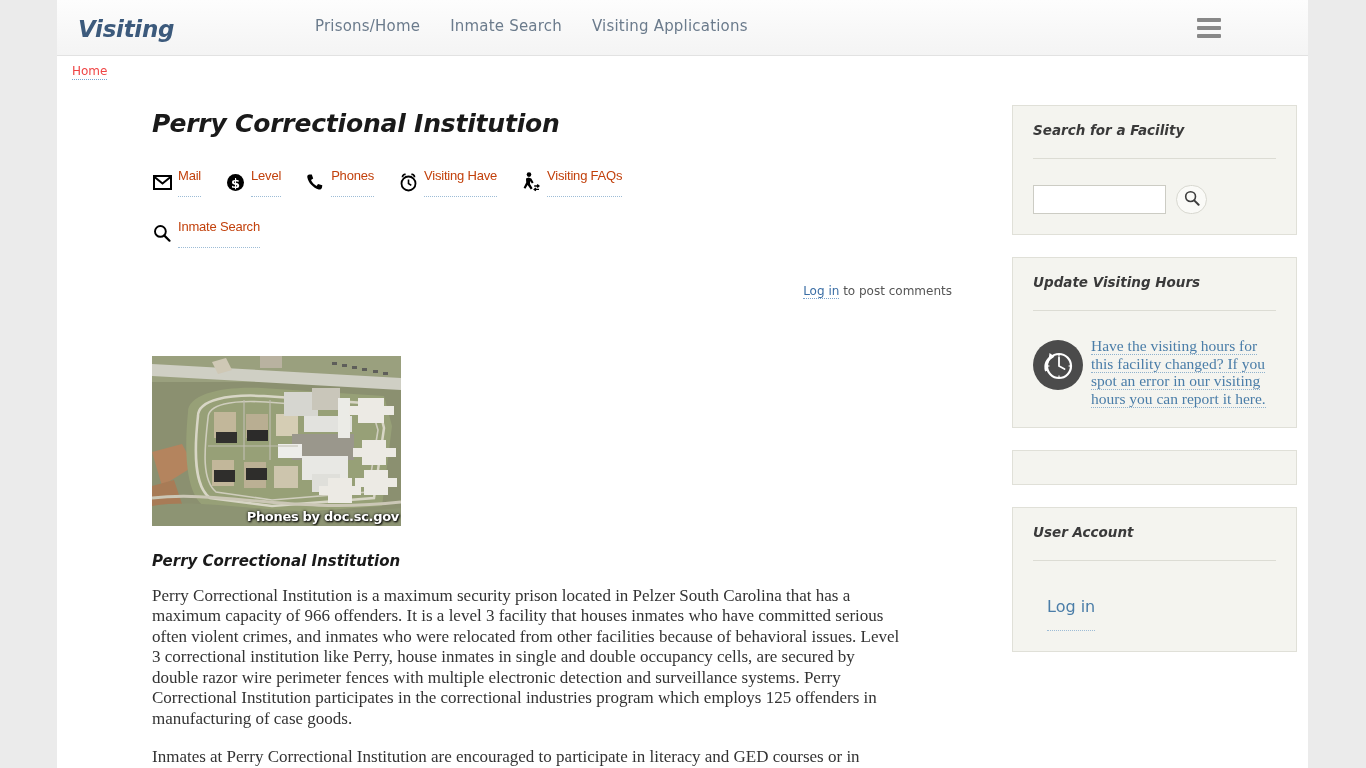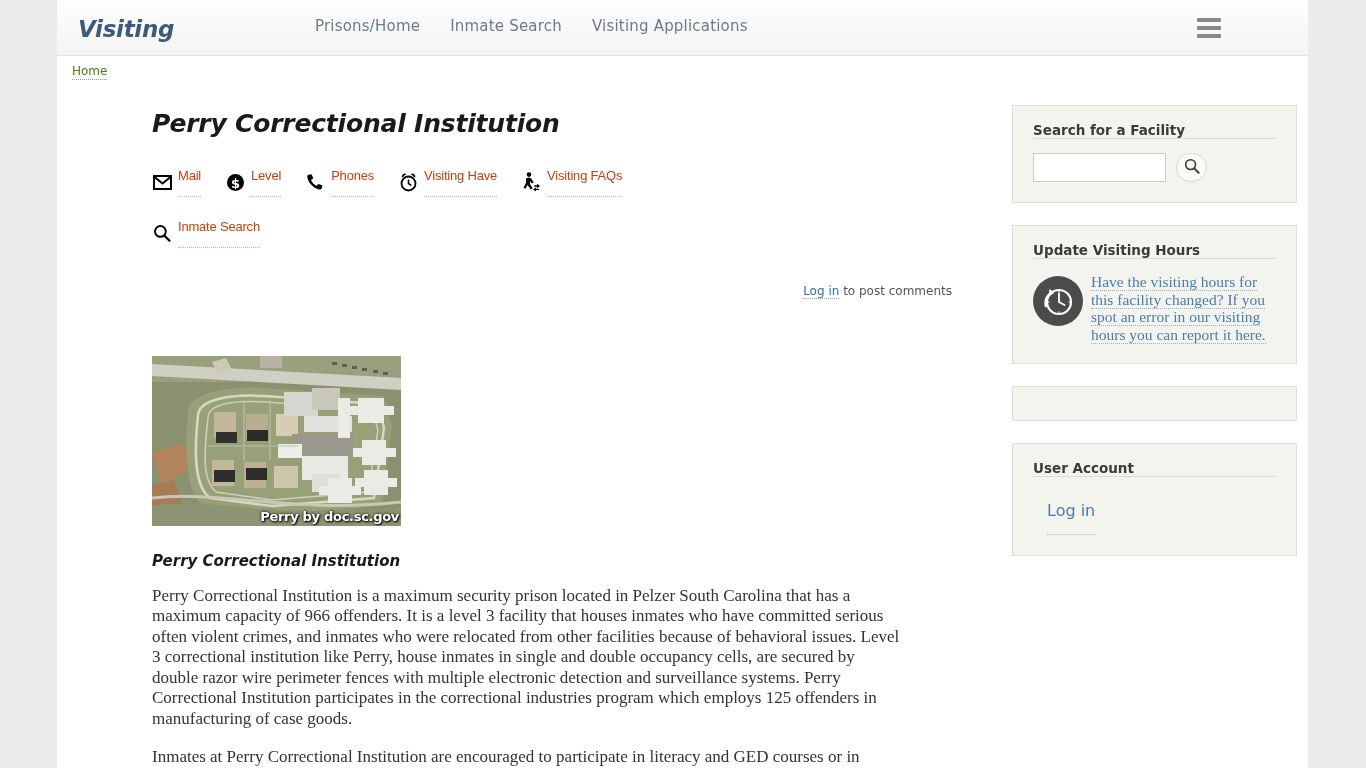--- a/index.html
+++ b/index.html
@@ -86,21 +86,21 @@
 
   
   .breadcrumb {
     position: absolute;
     left: 15px;
     top: 64px;
     font-family: "DejaVu Sans", sans-serif;
     font-size: 12px;
   }
   .breadcrumb a {
-    color: #4d7c0f;
+    color: #ef4444;
     text-decoration: none;
     border-bottom: 1px dotted #7aa3cc;
     padding-bottom: 1px;
   }
 
   
   .content {
     position: absolute;
     left: 95px;
     top: 110px;
@@ -220,24 +220,25 @@
   .widget {
     background: #f4f4ef;
     border: 1px solid #e0e0d8;
     padding: 16px 20px 20px 20px;
     margin-bottom: 22px;
   }
   .widget-title {
     font-family: "DejaVu Sans", sans-serif;
     font-size: 13.5px;
     font-weight: bold;
+    font-style: italic;
     color: #3a3a3a;
-    padding-bottom: 0;
+    padding-bottom: 20px;
     border-bottom: 1px solid #dcdcd4;
-    margin-bottom: 14px;
+    margin-bottom: 26px;
   }
 
   .search-row { display: flex; align-items: center; gap: 10px; }
   .search-input {
     width: 133px;
     height: 29px;
     border: 1px solid #ccccc4;
     background: #fff;
     outline: none;
     font-family: "Liberation Sans", sans-serif;
@@ -431,21 +432,21 @@
           <rect x="180" y="6" width="5" height="3"></rect>
             <rect x="190" y="8" width="5" height="3"></rect>
           <rect x="200" y="10" width="5" height="3"></rect>
             <rect x="210" y="12" width="5" height="3"></rect>
           <rect x="221" y="14" width="5" height="3"></rect>
             <rect x="231" y="16" width="5" height="3"></rect>
         </g>
         <path d="M0 150 C60 140 120 164 249 152 L249 170 L0 170 Z" fill="#8d9473"></path>
         <path d="M0 142 C70 134 140 158 249 146" fill="none" stroke="#cbc7b6" stroke-width="3"></path>
       </svg>
-      <div class="photo-credit">Perry by doc.sc.gov</div>
+      <div class="photo-credit">Phones by doc.sc.gov</div>
     </div>
 
     <div class="article">
       <h3>Perry Correctional Institution</h3>
       <p>Perry Correctional Institution is a maximum security prison located in Pelzer South Carolina that has a maximum capacity of 966 offenders.  It is a level 3 facility that houses inmates who have committed serious often violent crimes, and inmates who were relocated from other facilities because of behavioral issues.  Level 3 correctional institution like Perry, house inmates in single and double occupancy cells, are secured by double razor wire perimeter fences with multiple electronic detection and surveillance systems.  Perry Correctional Institution participates in the correctional industries program which employs 125 offenders in manufacturing of case goods.</p>
       <p>Inmates at Perry Correctional Institution are encouraged to participate in literacy and GED courses or in</p>
     </div>
   </div>
 
   <div class="sidebar">

